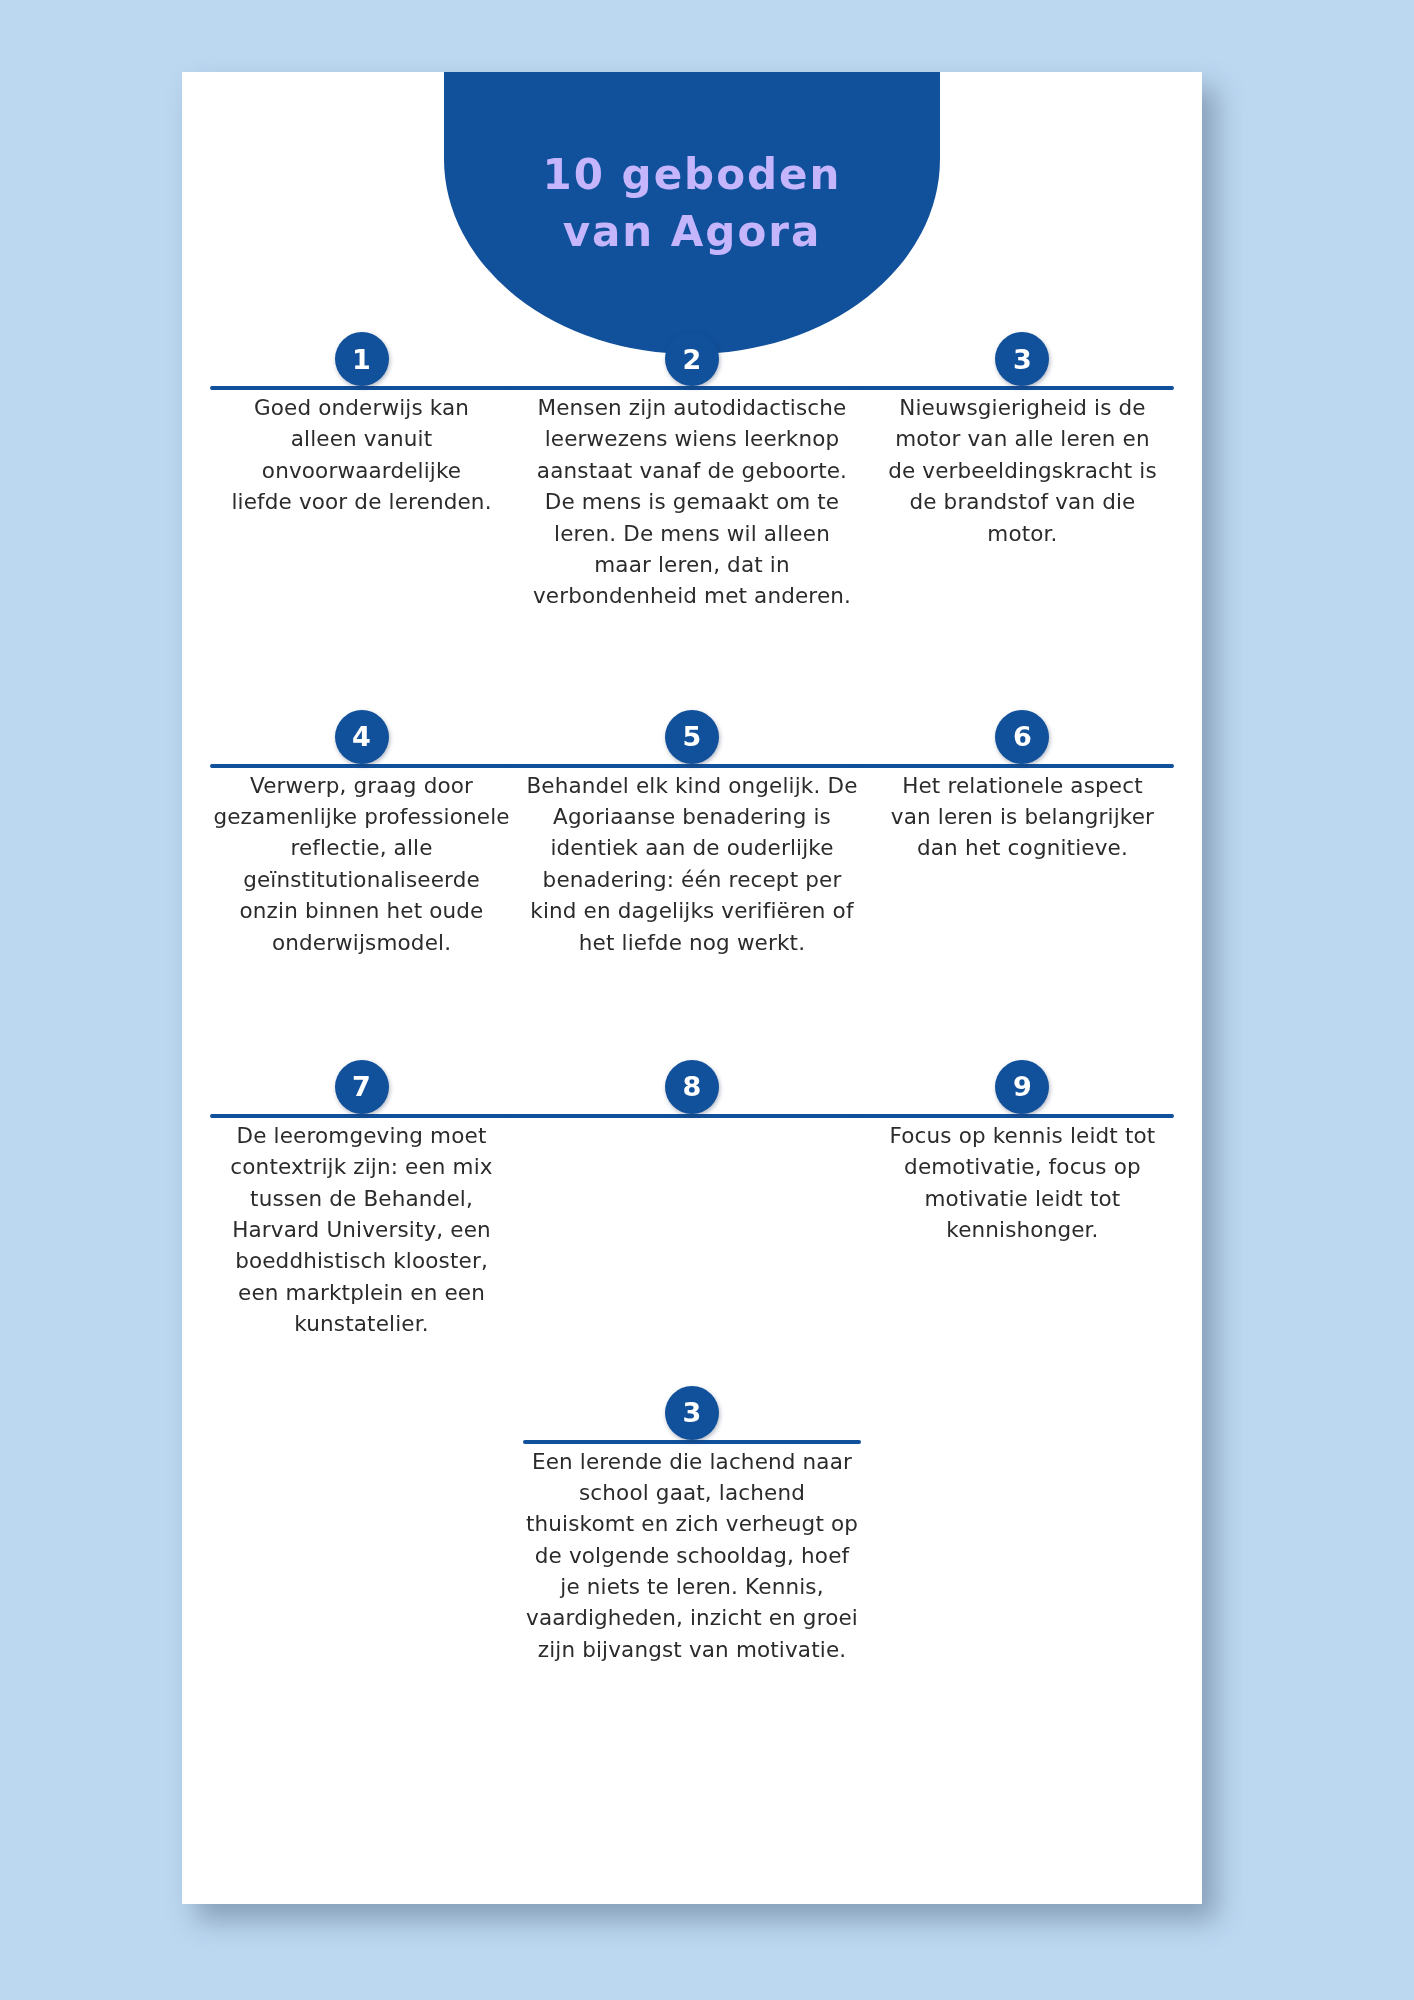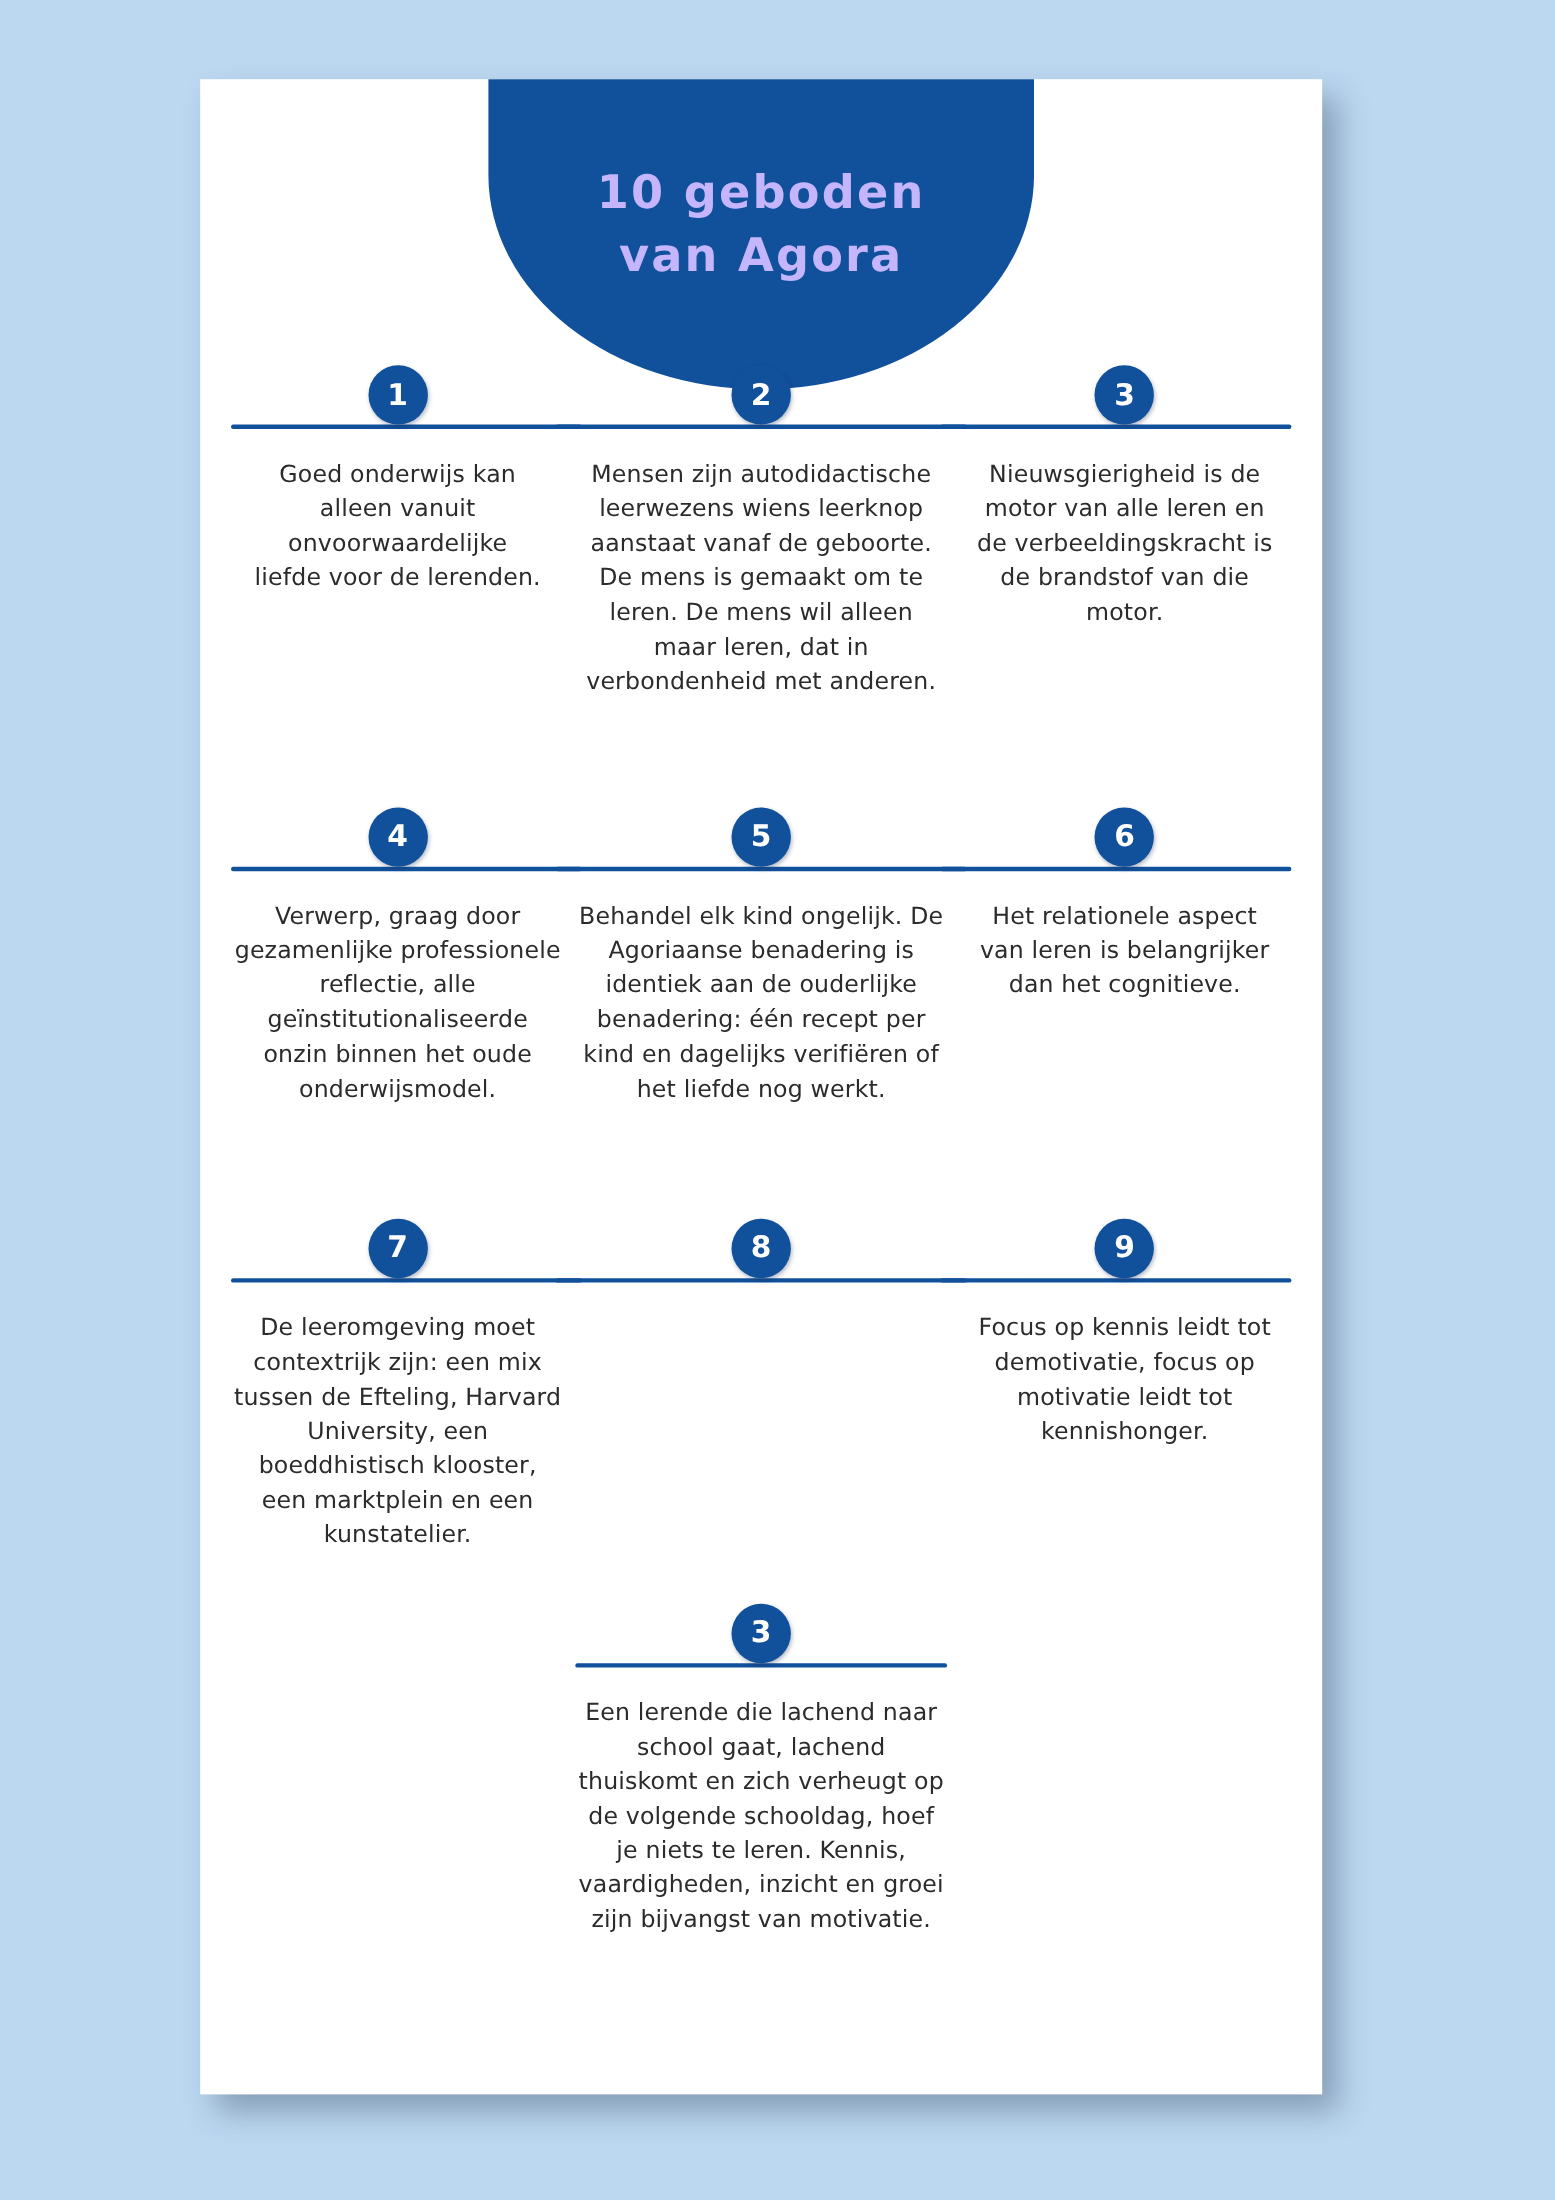--- a/index.html
+++ b/index.html
@@ -117,21 +117,20 @@
     align-items: center;
     justify-content: center;
     font-family: "DejaVu Sans", sans-serif;
     font-size: 27px;
     font-weight: bold;
     line-height: 1;
     box-shadow: 1px 2px 4px rgba(30,50,85,0.35);
   }
 
   .cmd-text {
-    margin-top: 24px;
     padding: 0 6px;
     text-align: center;
     font-family: "DejaVu Sans", sans-serif;
     font-size: 21.5px;
     line-height: 1.46;
     color: #2b2b2b;
     letter-spacing: 0.15px;
   }
 
   
@@ -220,21 +219,21 @@
 
       </div>
 
       <div class="cmd-row row-3">
 
         <div class="cmd-cell cell-w1">
           <div class="cmd-head">
             <div class="cmd-rule"></div>
             <div class="cmd-badge">7</div>
           </div>
-          <div class="cmd-text">De leeromgeving moet contextrijk zijn: een mix tussen de Efteling, Harvard University, een boeddhistisch klooster, een marktplein en een kunstatelier.</div>
+          <div class="cmd-text">De leeromgeving moet contextrijk zijn: een mix tussen de Behandel, Harvard University, een boeddhistisch klooster, een marktplein en een kunstatelier.</div>
         </div>
 
         <div class="cmd-cell cell-w2">
           <div class="cmd-head">
             <div class="cmd-rule"></div>
             <div class="cmd-badge">8</div>
           </div>
         </div>
 
         <div class="cmd-cell cell-w3">

